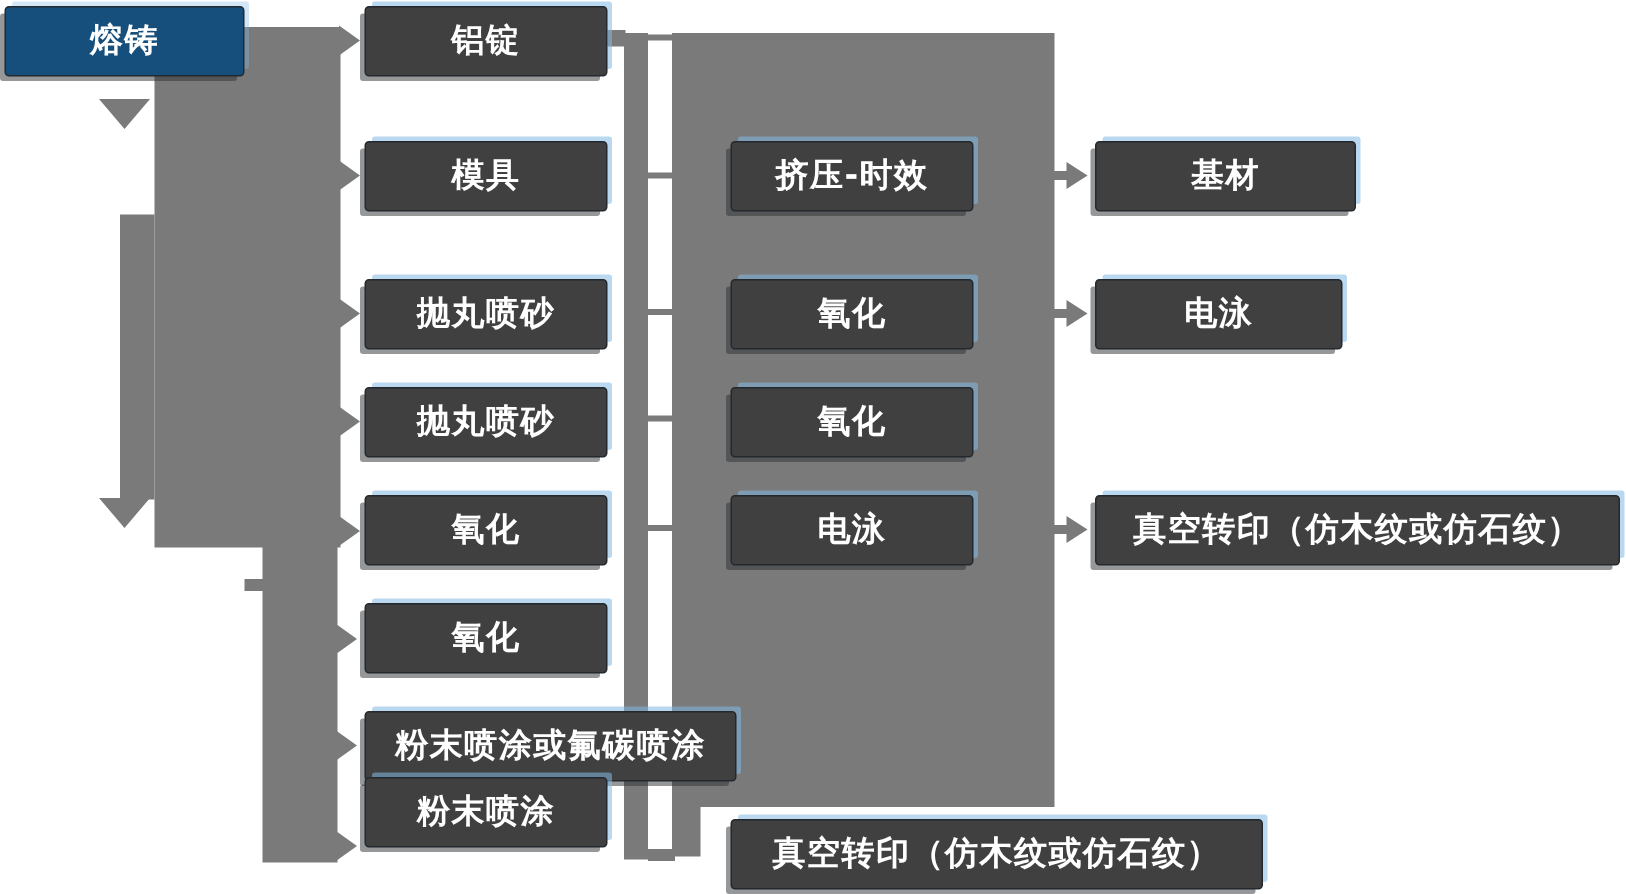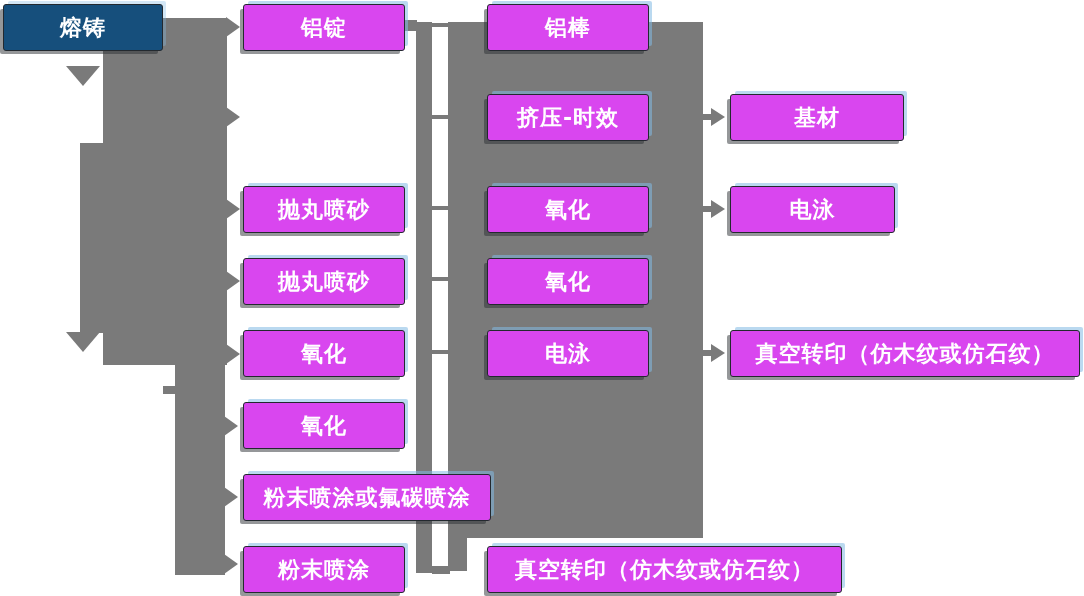--- a/index.html
+++ b/index.html
@@ -1,21 +1,21 @@
 <!DOCTYPE html>
 <html><head>
 <meta charset="utf-8">
 <style>
   html,body{margin:0;padding:0;background:#ffffff;}
   #stage{position:relative;width:1084px;height:596px;background:#ffffff;overflow:hidden;
          font-family:"DejaVu Sans","Liberation Sans",sans-serif;}
   .node{position:absolute;box-sizing:border-box;display:flex;align-items:center;justify-content:center;
         color:#fff;font-weight:bold;font-size:22px;letter-spacing:1px;line-height:1;
         border:1px solid #23292f;border-radius:3px;white-space:nowrap;}
-  .c-blue{background:#d946ef;
+  .c-blue{background:#404040;
           box-shadow:-4px 4px 0 -1px rgba(43,47,51,0.50), 4px -4px 0 -1px rgba(130,185,228,0.55);}
   .c-navy{background:#164f7c;
           box-shadow:-4px 4px 0 -1px rgba(43,47,51,0.50), 4px -4px 0 -1px rgba(130,185,228,0.35);}
   .gray{position:absolute;background:#7a7a7a;}
   .tri-r{position:absolute;width:0;height:0;
          border-top:10px solid transparent;border-bottom:10px solid transparent;
          border-left:14px solid #7a7a7a;}
   .tri-r.sm{border-top-width:9px;border-bottom-width:9px;border-left-width:14px;}
   .tri-d{position:absolute;width:0;height:0;
          border-left:17px solid transparent;border-right:17px solid transparent;
@@ -58,28 +58,28 @@
   <div class="gray" style="left:701px;top:114px;width:11px;height:6px"></div>
   <div class="tri-r sm" style="left:711px;top:108px"></div>
   <div class="gray" style="left:701px;top:206px;width:11px;height:6px"></div>
   <div class="tri-r sm" style="left:711px;top:200px"></div>
   <div class="gray" style="left:701px;top:350px;width:11px;height:6px"></div>
   <div class="tri-r sm" style="left:711px;top:344px"></div>
 
   <div class="node c-navy" style="left:3px;top:4px;width:160px;height:47px">熔铸</div>
 
   <div class="node c-blue" style="left:243px;top:4px;width:162px;height:47px">铝锭</div>
+  <div class="node c-blue" style="left:243px;top:94px;width:162px;height:47px">模具</div>
   <div class="node c-blue" style="left:243px;top:186px;width:162px;height:47px">抛丸喷砂</div>
   <div class="node c-blue" style="left:243px;top:258px;width:162px;height:47px">抛丸喷砂</div>
   <div class="node c-blue" style="left:243px;top:330px;width:162px;height:47px">氧化</div>
   <div class="node c-blue" style="left:243px;top:402px;width:162px;height:47px">氧化</div>
   <div class="node c-blue" style="left:243px;top:474px;width:248px;height:47px">粉末喷涂或氟碳喷涂</div>
-  <div class="node c-blue" style="left:243px;top:546px;width:162px;height:47px">粉末喷涂</div>
+  <div class="node c-blue" style="left:243px;top:518px;width:162px;height:47px">粉末喷涂</div>
 
-  <div class="node c-blue" style="left:487px;top:4px;width:162px;height:47px">铝棒</div>
   <div class="node c-blue" style="left:487px;top:94px;width:162px;height:47px">挤压-时效</div>
   <div class="node c-blue" style="left:487px;top:186px;width:162px;height:47px">氧化</div>
   <div class="node c-blue" style="left:487px;top:258px;width:162px;height:47px">氧化</div>
   <div class="node c-blue" style="left:487px;top:330px;width:162px;height:47px">电泳</div>
   <div class="node c-blue" style="left:487px;top:546px;width:355px;height:47px">真空转印（仿木纹或仿石纹）</div>
 
   <div class="node c-blue" style="left:730px;top:94px;width:174px;height:47px">基材</div>
   <div class="node c-blue" style="left:730px;top:186px;width:165px;height:47px">电泳</div>
   <div class="node c-blue" style="left:730px;top:330px;width:350px;height:47px">真空转印（仿木纹或仿石纹）</div>
 

